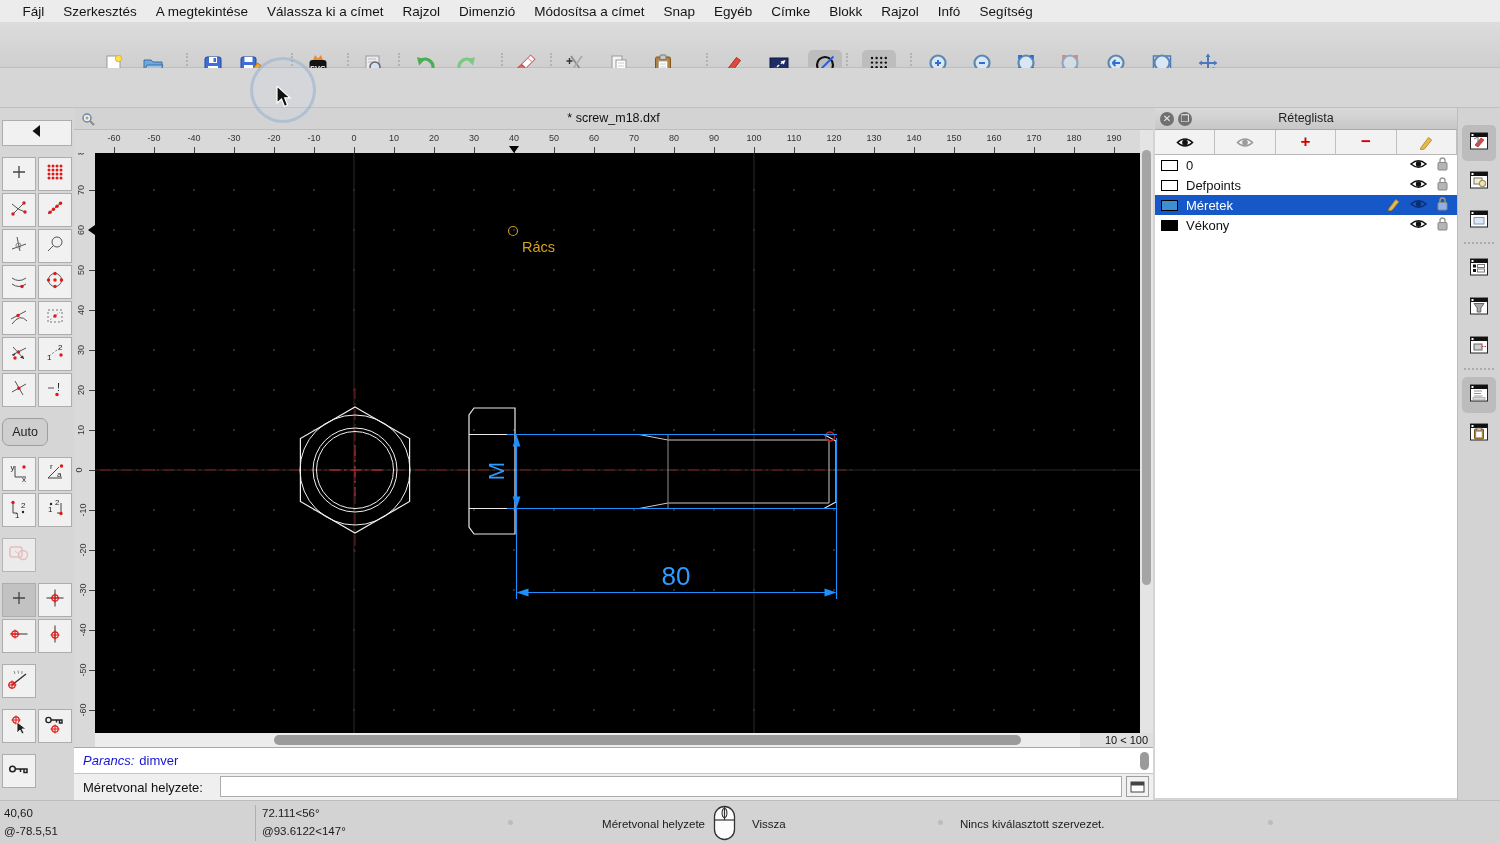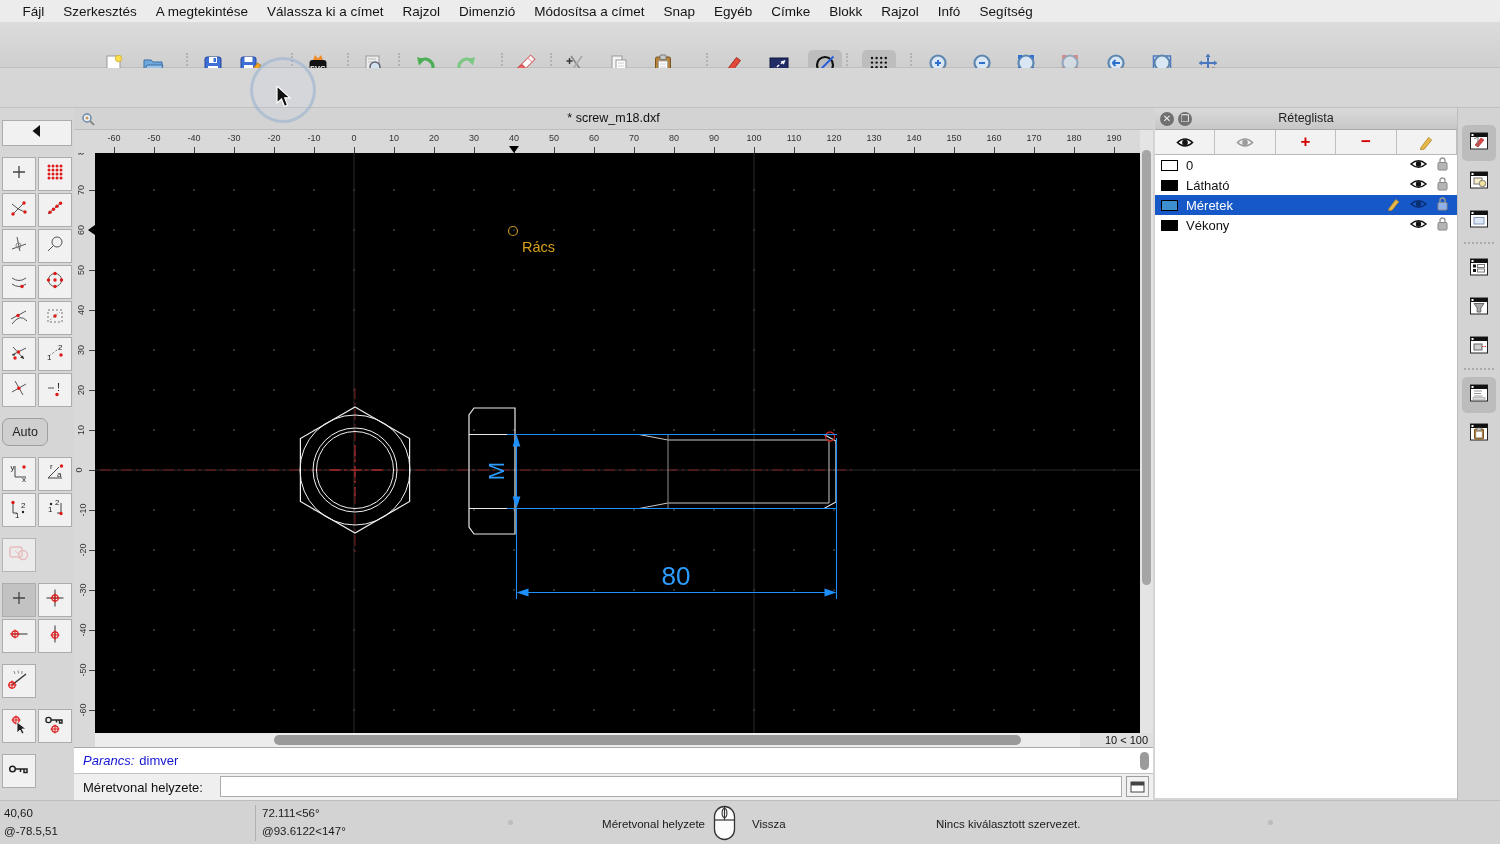--- a/index.html
+++ b/index.html
@@ -861,22 +861,22 @@
               <path d="M1 6 Q8.5 -0.5 16 6 Q8.5 12.5 1 6 Z" fill="none" stroke="#111" stroke-width="1.5"></path>
               <circle cx="8.5" cy="6" r="2.7" fill="#111"></circle>
             </svg></span>
           <span><svg width="13" height="15" viewBox="0 0 13 15">
               <rect x="2" y="6.5" width="9" height="7.5" rx="1" fill="#B5B5B5" stroke="#888"></rect>
               <path d="M4 6.5 V4.5 A2.5 2.5 0 0 1 9 4.5 V6.5" fill="none" stroke="#999" stroke-width="1.4"></path>
             </svg></span>
         </span>
       </div>
       <div class="lrow">
-        <span class="swatch" style="background: rgb(0, 0, 0);"></span>
-        <span>Látható</span>
+        <span class="swatch" style="background: rgb(255, 255, 255);"></span>
+        <span>Defpoints</span>
         <span class="icons">
           <span><svg width="17" height="12" viewBox="0 0 17 12">
               <path d="M1 6 Q8.5 -0.5 16 6 Q8.5 12.5 1 6 Z" fill="none" stroke="#111" stroke-width="1.5"></path>
               <circle cx="8.5" cy="6" r="2.7" fill="#111"></circle>
             </svg></span>
           <span><svg width="13" height="15" viewBox="0 0 13 15">
               <rect x="2" y="6.5" width="9" height="7.5" rx="1" fill="#B5B5B5" stroke="#888"></rect>
               <path d="M4 6.5 V4.5 A2.5 2.5 0 0 1 9 4.5 V6.5" fill="none" stroke="#999" stroke-width="1.4"></path>
             </svg></span>
         </span>
@@ -1002,20 +1002,20 @@
   <div class="led" style="left:508px"></div>
   <span class="l1" style="left:520px; top:17px; width:185px; text-align:right">Méretvonal helyzete</span>
   <svg class="abs" style="left:713px; top:4px" width="23" height="36" viewBox="0 0 23 36">
     <rect x="1.5" y="1.5" width="20" height="33" rx="10" fill="#FCFCFC" stroke="#333" stroke-width="1.3"></rect>
     <line x1="11.5" y1="1.5" x2="11.5" y2="15" stroke="#333" stroke-width="1.2"></line>
     <line x1="1.5" y1="15" x2="21.5" y2="15" stroke="#333" stroke-width="1.2"></line>
     <ellipse cx="11.5" cy="8" rx="2.4" ry="4.5" fill="none" stroke="#333" stroke-width="1.1"></ellipse>
   </svg>
   <span class="l1" style="left:752px; top:17px">Vissza</span>
   <div class="led" style="left:938px"></div>
-  <span class="l1" style="left:936px; top:17px">Nincs kiválasztott szervezet.</span>
+  <span class="l1" style="left:960px; top:17px">Nincs kiválasztott szervezet.</span>
   <div class="led" style="left:1268px"></div>
 </div>
 
 <div id="halo"></div>
 <svg id="cursor" width="20" height="24" viewBox="0 0 20 24">
   <polygon points="1,0 1,17 5.5,13 8.5,20.5 11.5,19 8.7,11.8 14,11.8" fill="#111" stroke="#FFF" stroke-width="1.2"></polygon>
 </svg>
 
 </body></html>

